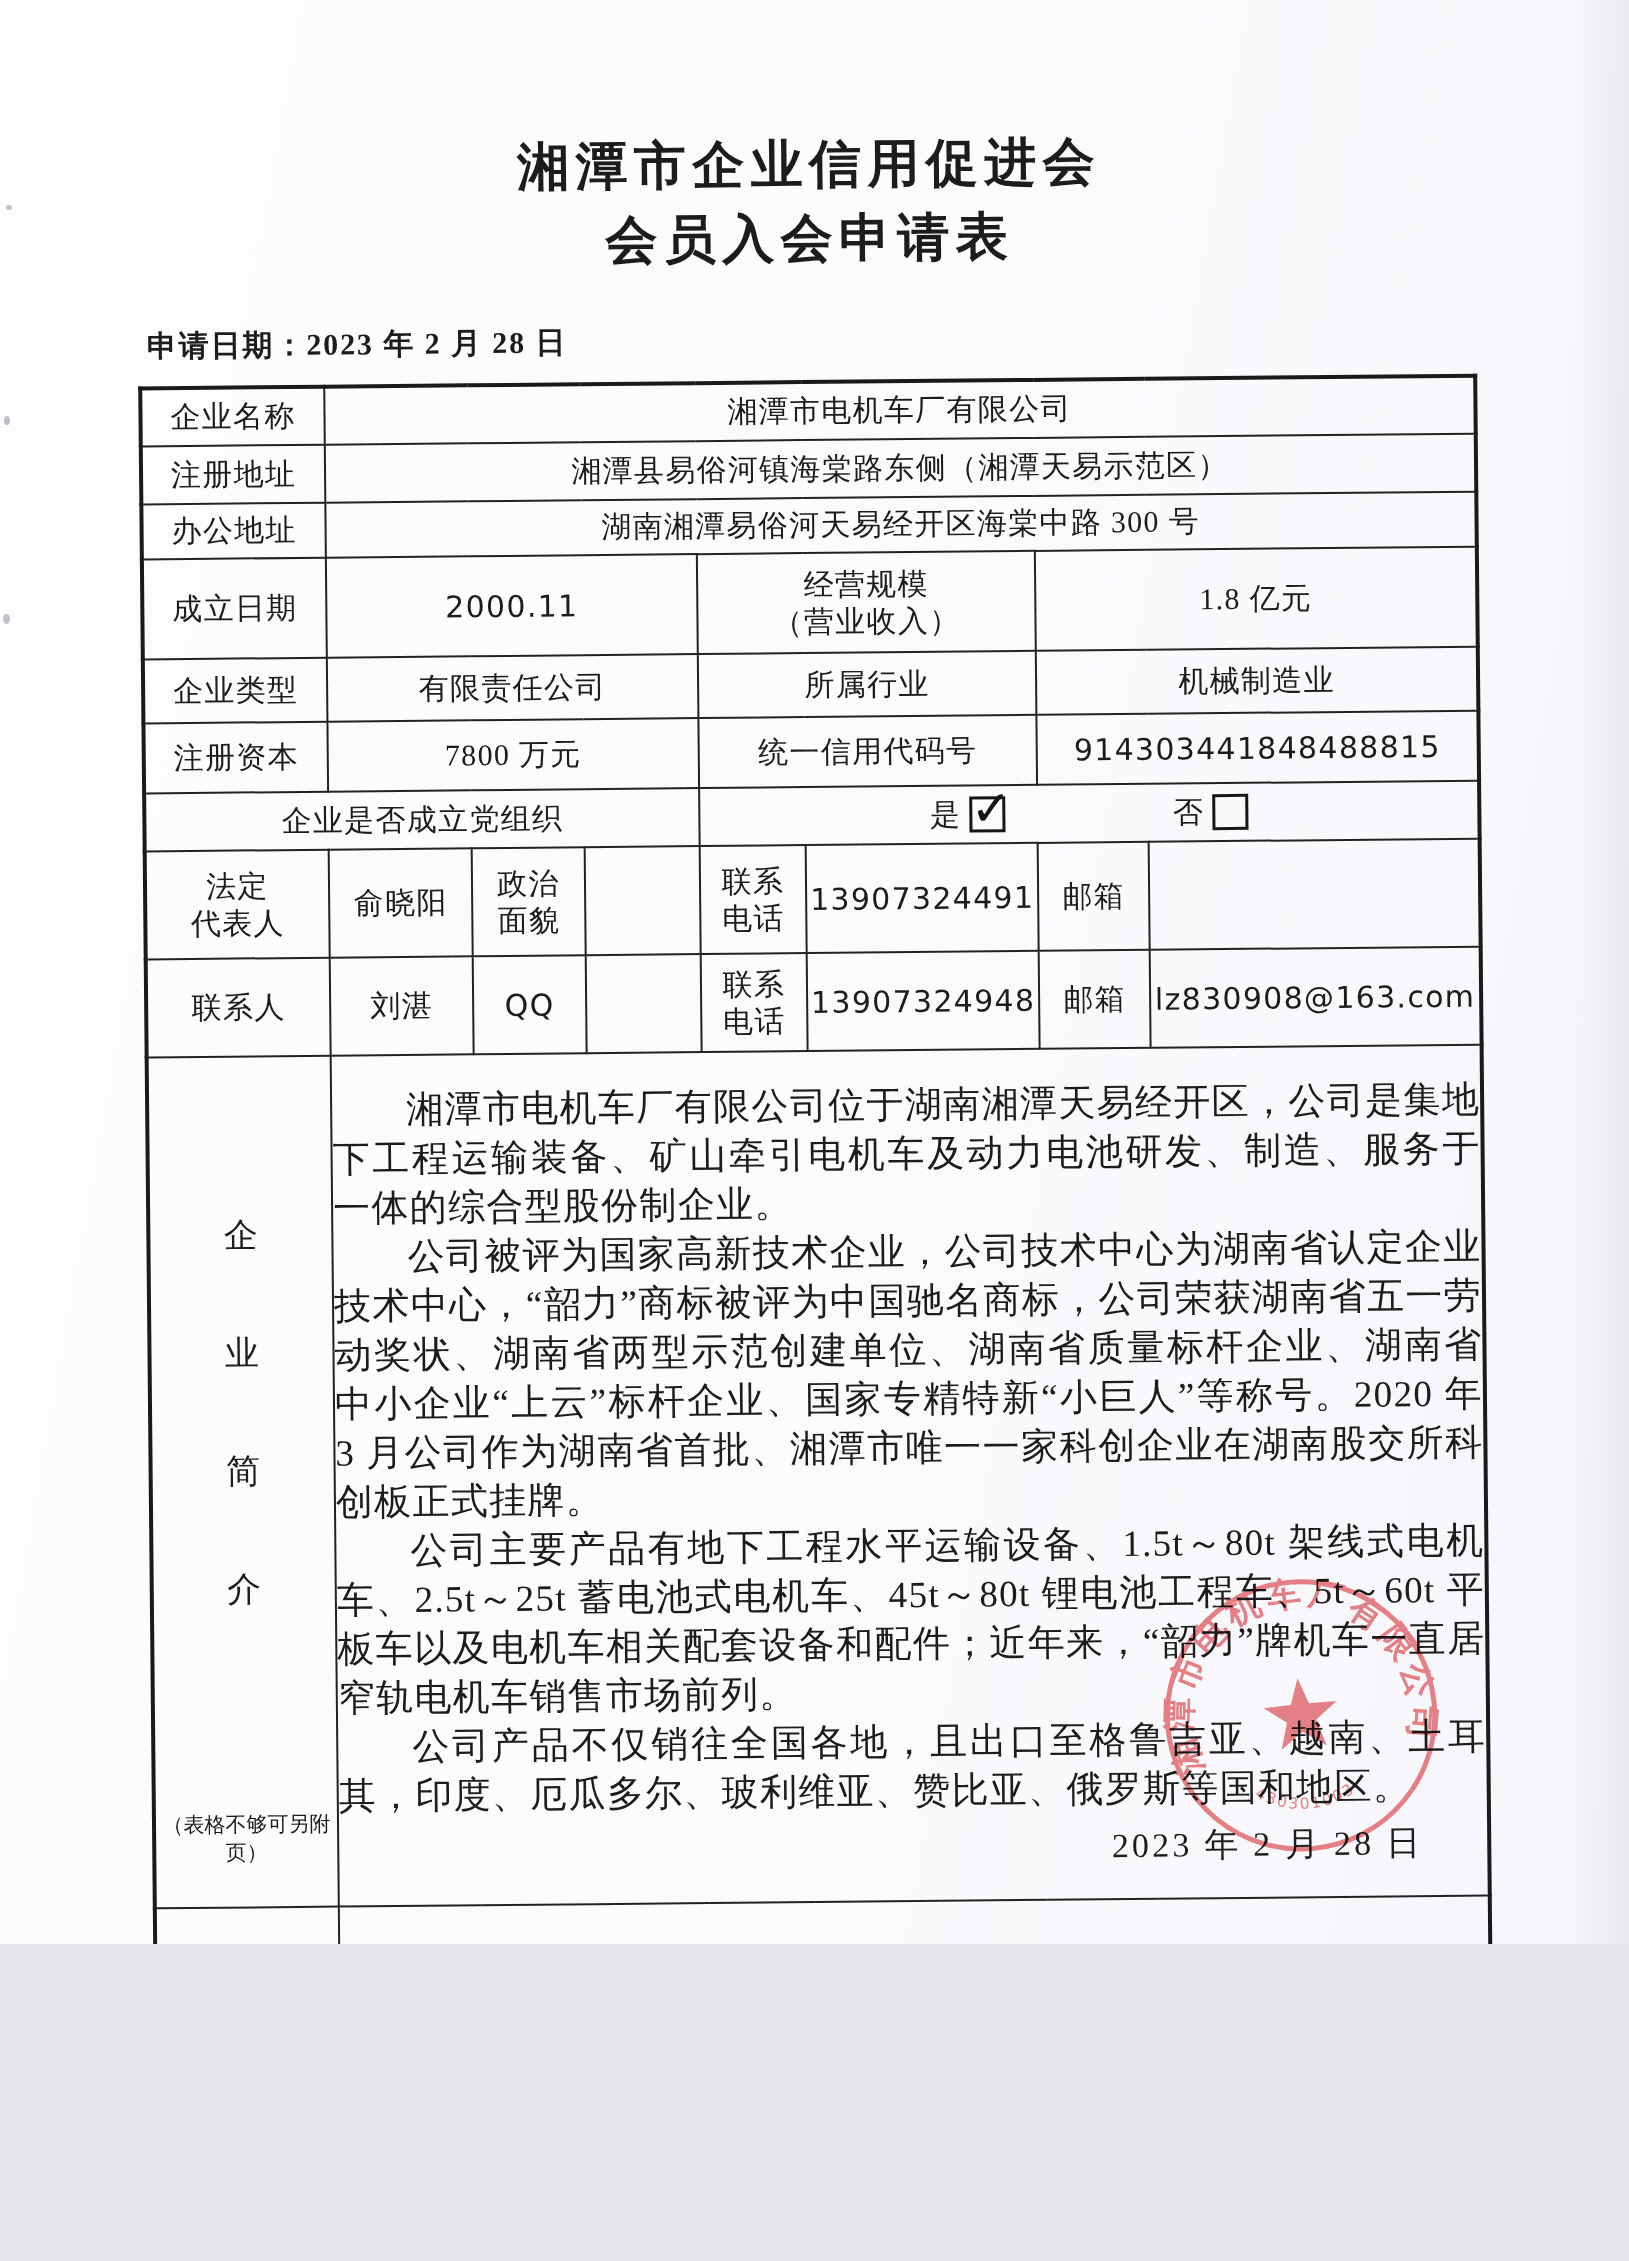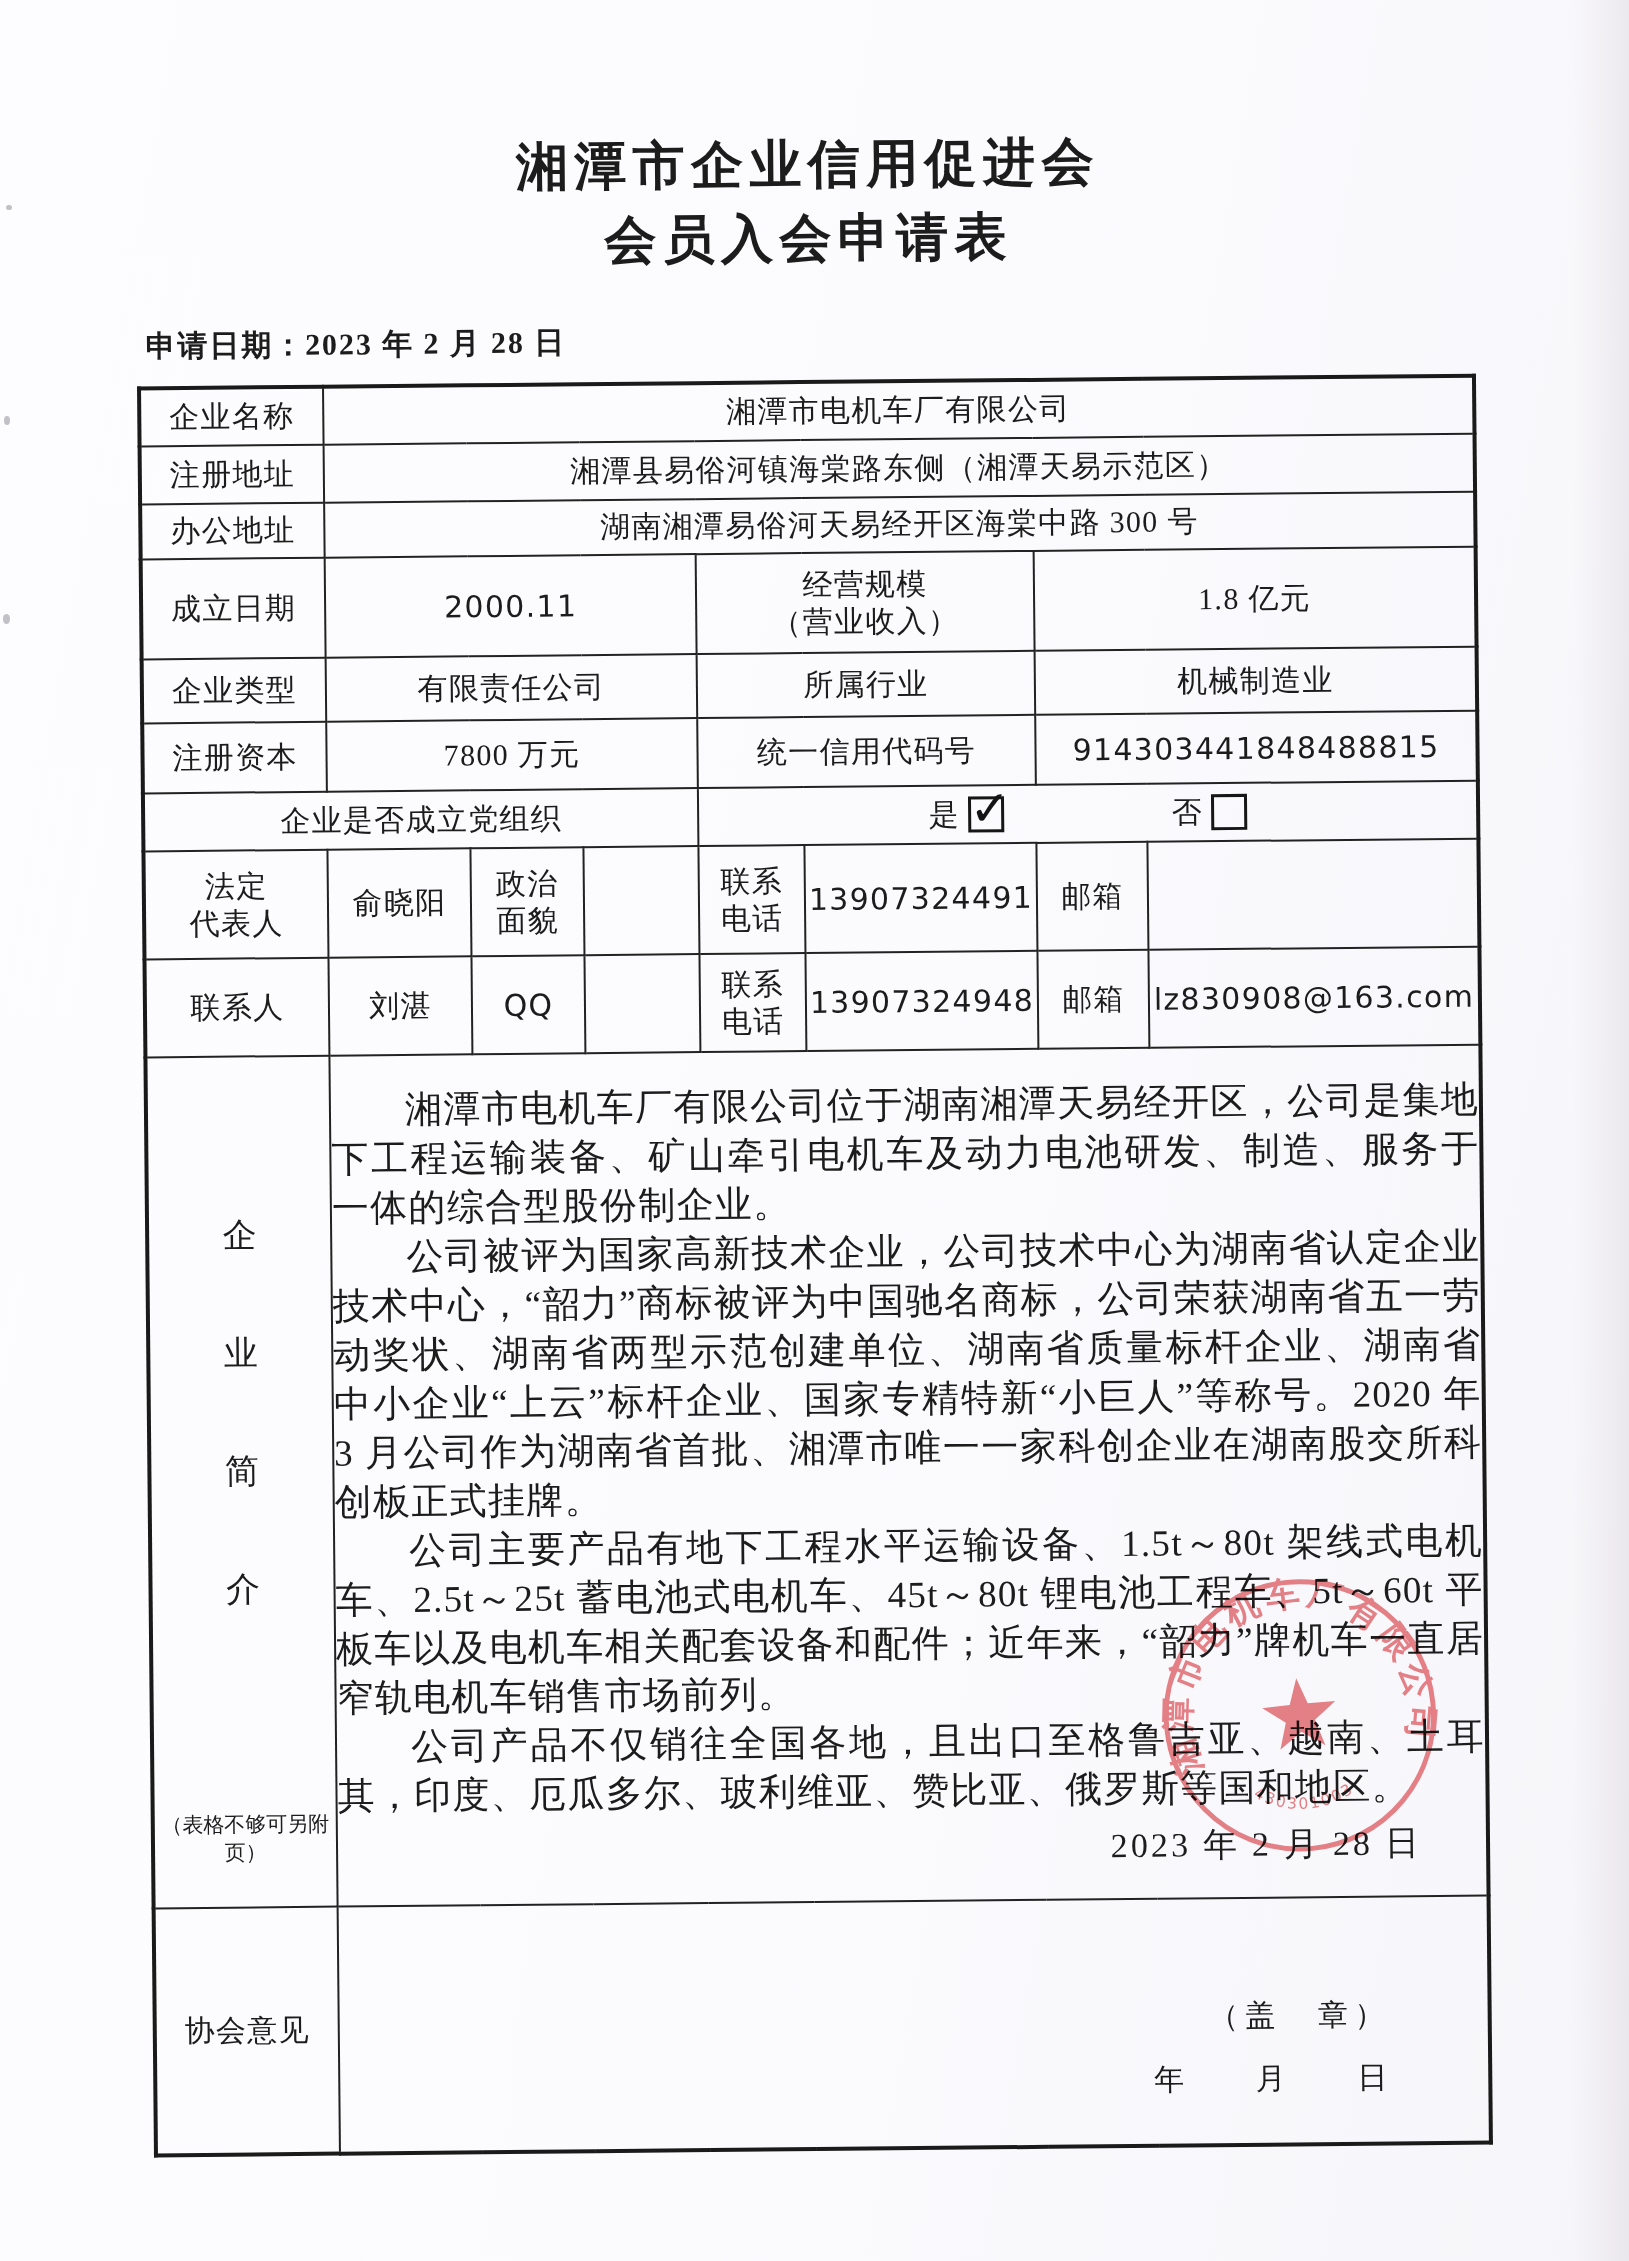--- a/index.html
+++ b/index.html
@@ -1,17 +1,17 @@
 <!DOCTYPE html>
 <html style="font-size:10.3px"><head>
 <meta charset="utf-8">
 <style>
   html,body { margin:0; padding:0; background:#e8e6ea; }
   .page {
-    position:relative; width:1630px; height:2261px; overflow:hidden;
+    position:relative; width:1630px; height:1944px; overflow:hidden;
     background:linear-gradient(100deg,#fdfcfe 0%,#fbfafd 55%,#f6f5f9 100%);
     font-family:"Liberation Serif", serif; color:#1c1c1c;
   }
   .content { position:absolute; inset:0; transform:rotate(-0.55deg); transform-origin:50% 40%; }
 
   
   .title-block { position:absolute; top:128px; left:0; width:100%; text-align:center;
     font-size:52px; font-weight:bold; line-height:74px; letter-spacing:6.4px; }
   .apply-date { position:absolute; top:320px; left:151px; font-size:30px; font-weight:600; letter-spacing:1.9px; }
 

